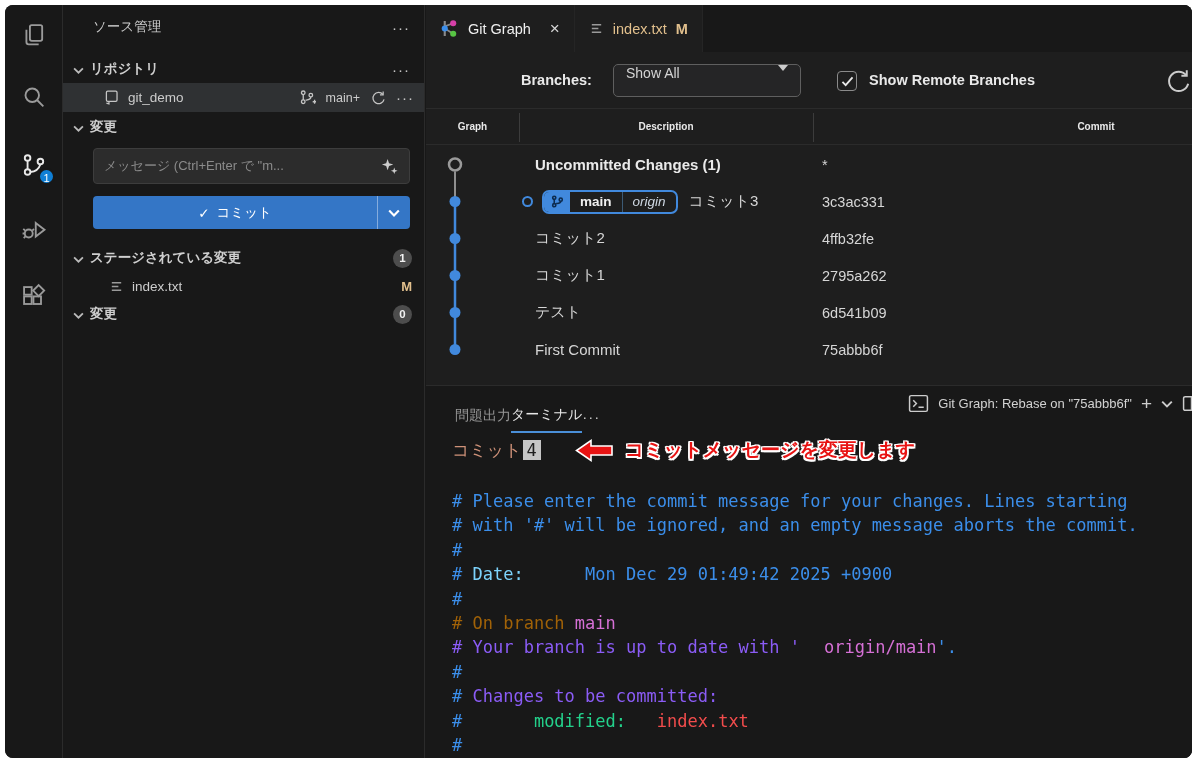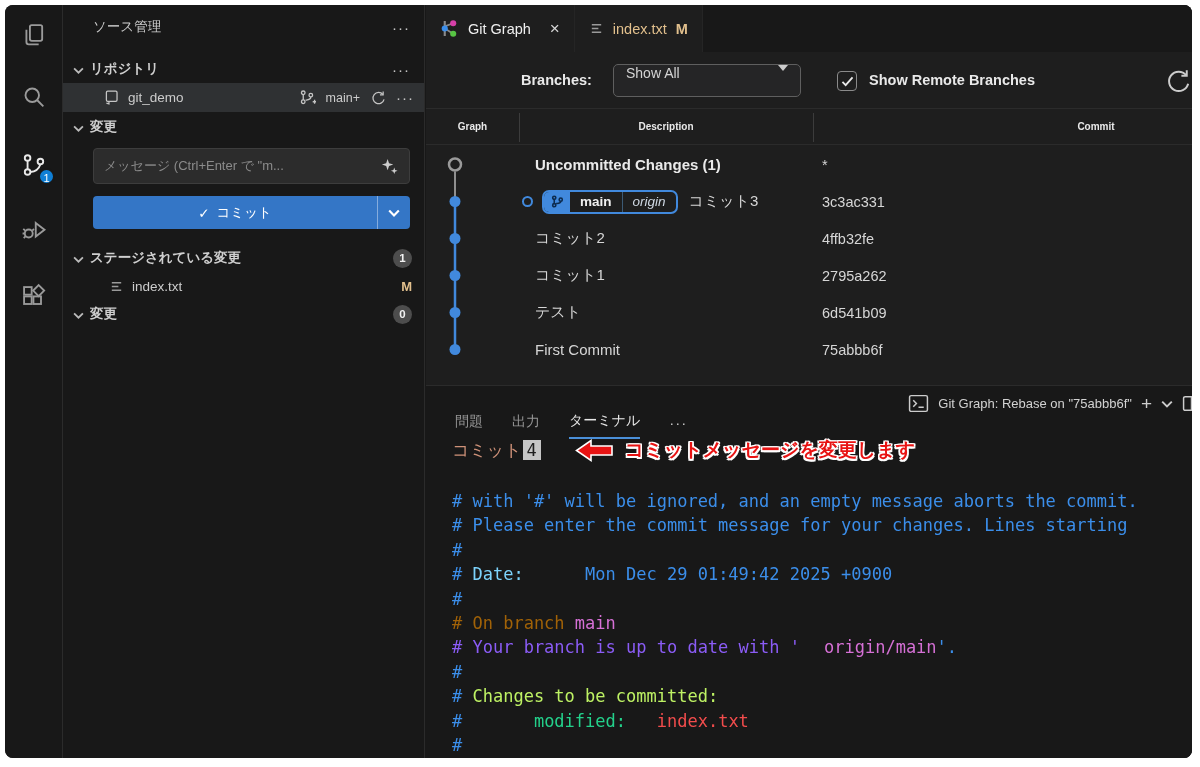--- a/index.html
+++ b/index.html
@@ -74,21 +74,21 @@
   .ref-pill { display:flex; align-items:stretch; border:2px solid #4189dd; border-radius:7px; overflow:hidden; height:24px; }
   .ref-icon { width:26px; background:#4189dd; display:flex; align-items:center; justify-content:center; }
   .ref-icon svg { stroke:#0d2b4e; fill:none; stroke-width:1.7; }
   .ref-name { padding:0 10px; display:flex; align-items:center; font-weight:bold; color:#f0f0f0; font-size:13.5px; border-right:1px solid #3c5a75; }
   .ref-remote { padding:0 10px; display:flex; align-items:center; font-style:italic; color:#cfd8e3; font-size:13.5px; }
   .head-desc { margin-left:11px; }
   .gg-graph { position:absolute; top:141px; left:0; }
 
   
   .panel { position:absolute; top:380px; left:0; width:100%; height:373px; background:#181818; border-top:1px solid #2b2b2b; }
-  .panel-tabs { position:absolute; top:26px; left:29px; display:flex; align-items:center; gap:29px; font-size:14px; }
+  .panel-tabs { position:absolute; top:20px; left:29px; display:flex; align-items:center; font-size:14px; }
   .ptab { color:#969696; padding-bottom:7px; cursor:pointer; }
   .ptab.active { color:#e7e7e7; border-bottom:2px solid #4a8fd8; }
   .panel-right { position:absolute; top:8px; right:0; display:flex; align-items:center; gap:9px; padding-right:0; }
   .panel-right svg { stroke:#cccccc; fill:none; stroke-width:1.4; }
   .term-session { font-size:13px; color:#d2d2d2; white-space:nowrap; }
   .plus { font-size:19px; color:#cccccc; font-weight:300; cursor:pointer; line-height:1; }
   .split-icon { margin-right:-9px; }
 
   .term { font-family:"DejaVu Sans Mono","Liberation Mono",monospace; font-size:17px; }
   .term-msgline { position:absolute; top:50px; left:26px; display:flex; align-items:center; height:28px; }
@@ -367,27 +367,27 @@
       <div class="term term-msgline">
         <span class="t-tan">コミット</span>
         <span class="t-cursor">4</span>
         <svg class="anno-arrow" width="38" height="23" viewBox="0 0 38 23">
           <path d="M37 7 H16 V1.5 L1.5 11.5 L16 21.5 V16 H37 Z" fill="#e81313" stroke="#ffffff" stroke-width="1.6"></path>
         </svg>
         <span class="anno-text">コミットメッセージを変更します</span>
       </div>
 
       <div class="term term-body" id="term-body">
+          <div class="tline"><span style="color: rgb(59, 142, 234);"># Please enter the commit message for your changes. Lines starting</span></div>
           <div class="tline"><span style="color: rgb(59, 142, 234);"># with '#' will be ignored, and an empty message aborts the commit.</span></div>
-          <div class="tline"><span style="color: rgb(59, 142, 234);"># Please enter the commit message for your changes. Lines starting</span></div>
           <div class="tline"><span style="color: rgb(59, 142, 234);">#</span></div>
           <div class="tline"><span style="color: rgb(59, 142, 234);"># </span><span style="color: #7dd3fc;">Date:</span><span style="color: rgb(59, 142, 234);">      Mon Dec 29 01:49:42 2025 +0900</span></div>
           <div class="tline"><span style="color: rgb(59, 142, 234);">#</span></div>
           <div class="tline"><span style="color: #a16207;"># On branch </span><span style="color: rgb(214, 112, 214);">main</span></div>
           <div class="tline"><span style="color: #8b5cf6; text-align: right;"># Your branch is up to date with '</span><span style="color: rgb(214, 112, 214); margin-left: 24px;">origin/main</span><span style="color: rgb(59, 142, 234);">'.</span></div>
           <div class="tline"><span style="color: rgb(59, 142, 234);">#</span></div>
-          <div class="tline"><span style="color: rgb(59, 142, 234);"># </span><span style="color: #bef264;">Changes to be committed:</span></div>
+          <div class="tline"><span style="color: rgb(59, 142, 234);"># </span><span style="color: #8b5cf6;">Changes to be committed:</span></div>
           <div class="tline"><span style="color: rgb(59, 142, 234);">#       </span><span style="color: rgb(35, 209, 139);">modified:</span><span style="color: rgb(59, 142, 234);">   </span><span style="color: rgb(241, 76, 76);">index.txt</span></div>
           <div class="tline"><span style="color: rgb(59, 142, 234);">#</span></div>
         </div>
     </div>
   </main>
 </div>
 
 </body></html>

